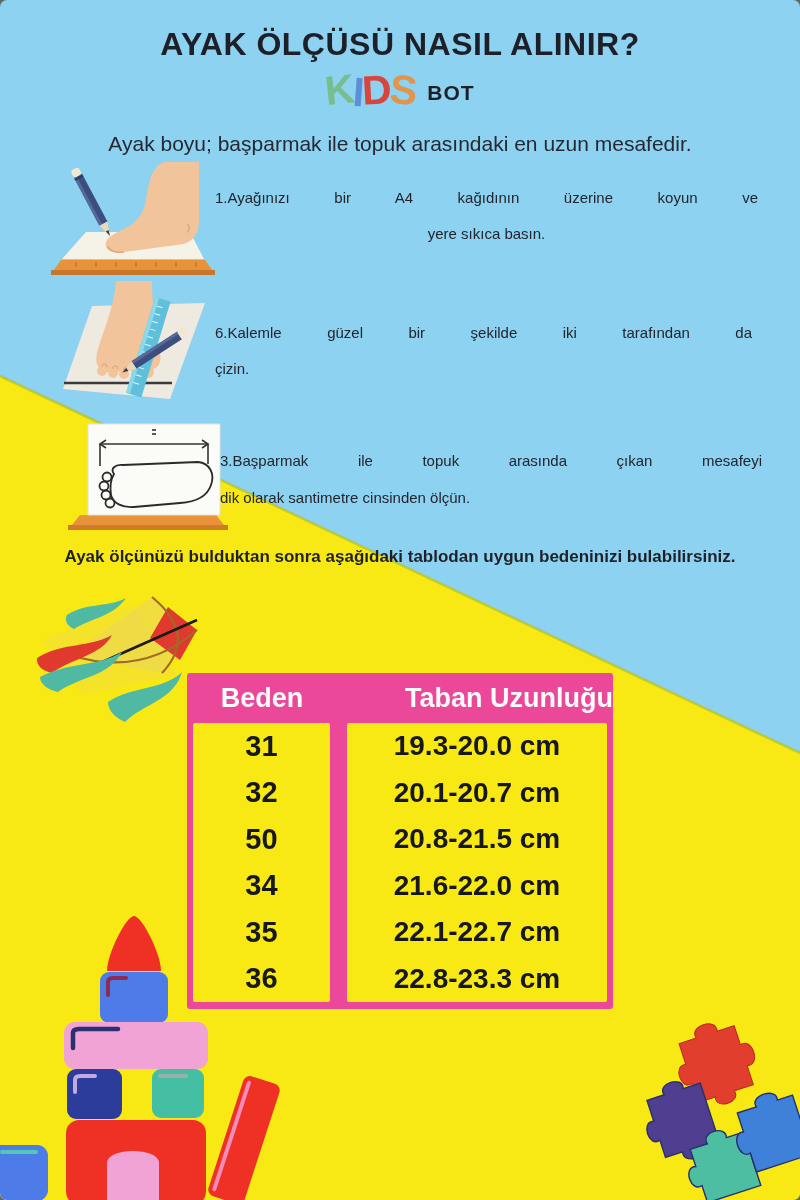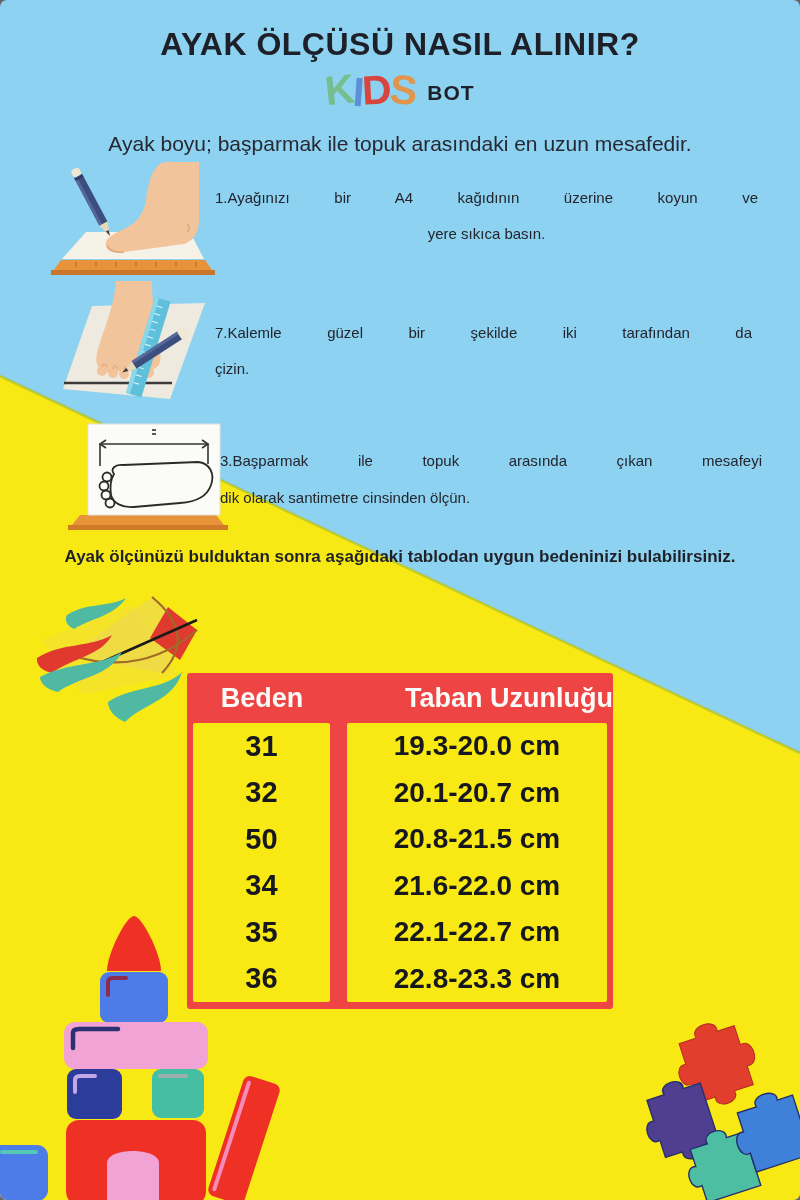--- a/index.html
+++ b/index.html
@@ -42,21 +42,21 @@
   }
   .jl{text-align:justify;text-align-last:justify;}
   
   .note{
     position:absolute;top:547px;left:0;width:800px;text-align:center;
     font-size:17px;font-weight:800;color:#1F2128;
   }
   
   .size-table{
     position:absolute;left:187px;top:673px;width:426px;
-    background:#ef4444;border-radius:3px;box-sizing:border-box;
+    background:#ec4899;border-radius:3px;box-sizing:border-box;
   }
   .st-header{display:flex;height:50px;align-items:center;color:#FAFAF8;font-weight:800;}
   .st-header .h-size{width:150px;text-align:center;font-size:27px;}
   .st-header .h-len{flex:1;text-align:right;font-size:27px;}
   .st-body{display:flex;gap:17px;padding:0 6px 7px 6px;}
   .st-col{background:#F8E915;border-radius:2px;display:flex;flex-direction:column;}
   .col-size{width:137px;}
   .col-len{flex:1;}
   .st-cell{
     height:46.5px;display:flex;align-items:center;justify-content:center;
@@ -144,21 +144,21 @@
         </g>
     </g>
     <g transform="rotate(-33 84 84)">
       <rect x="84" y="79.5" width="56" height="9" fill="#3C4E7E"></rect>
       <rect x="84" y="79.5" width="56" height="3" fill="#56699B"></rect>
       <rect x="138" y="78.5" width="8" height="11" rx="3" fill="#EFE8D2"></rect>
       <polygon points="84,79.5 84,88.5 70,84" fill="#E9D9B8"></polygon>
       <polygon points="76,82 76,86 70,84" fill="#3B3B3B"></polygon>
     </g>
   </svg>
-  <div class="step-text jl" style="left:215px;top:315px;width:537px;">7.Kalemle güzel bir şekilde iki tarafından da</div>
+  <div class="step-text jl" style="left:215px;top:315px;width:537px;">6.Kalemle güzel bir şekilde iki tarafından da</div>
   <div class="step-text" style="left:215px;top:351px;width:537px;">çizin.</div>
 
   <svg class="step-art" style="left:60px;top:420px;" width="176" height="115" viewBox="0 0 176 115">
     <polygon points="8,110 168,110 156,95 20,95" fill="#E8923A"></polygon>
     <rect x="8" y="105" width="160" height="5" fill="#D07B28"></rect>
     <rect x="28" y="4" width="132" height="91" fill="#FBFBF7" stroke="#E2E2DC" stroke-width="1"></rect>
     <g stroke="#333" stroke-width="1.6" fill="none">
       <line x1="40" y1="24" x2="148" y2="24"></line>
       <polyline points="46,20 40,24 46,28"></polyline>
       <polyline points="142,20 148,24 142,28"></polyline>

